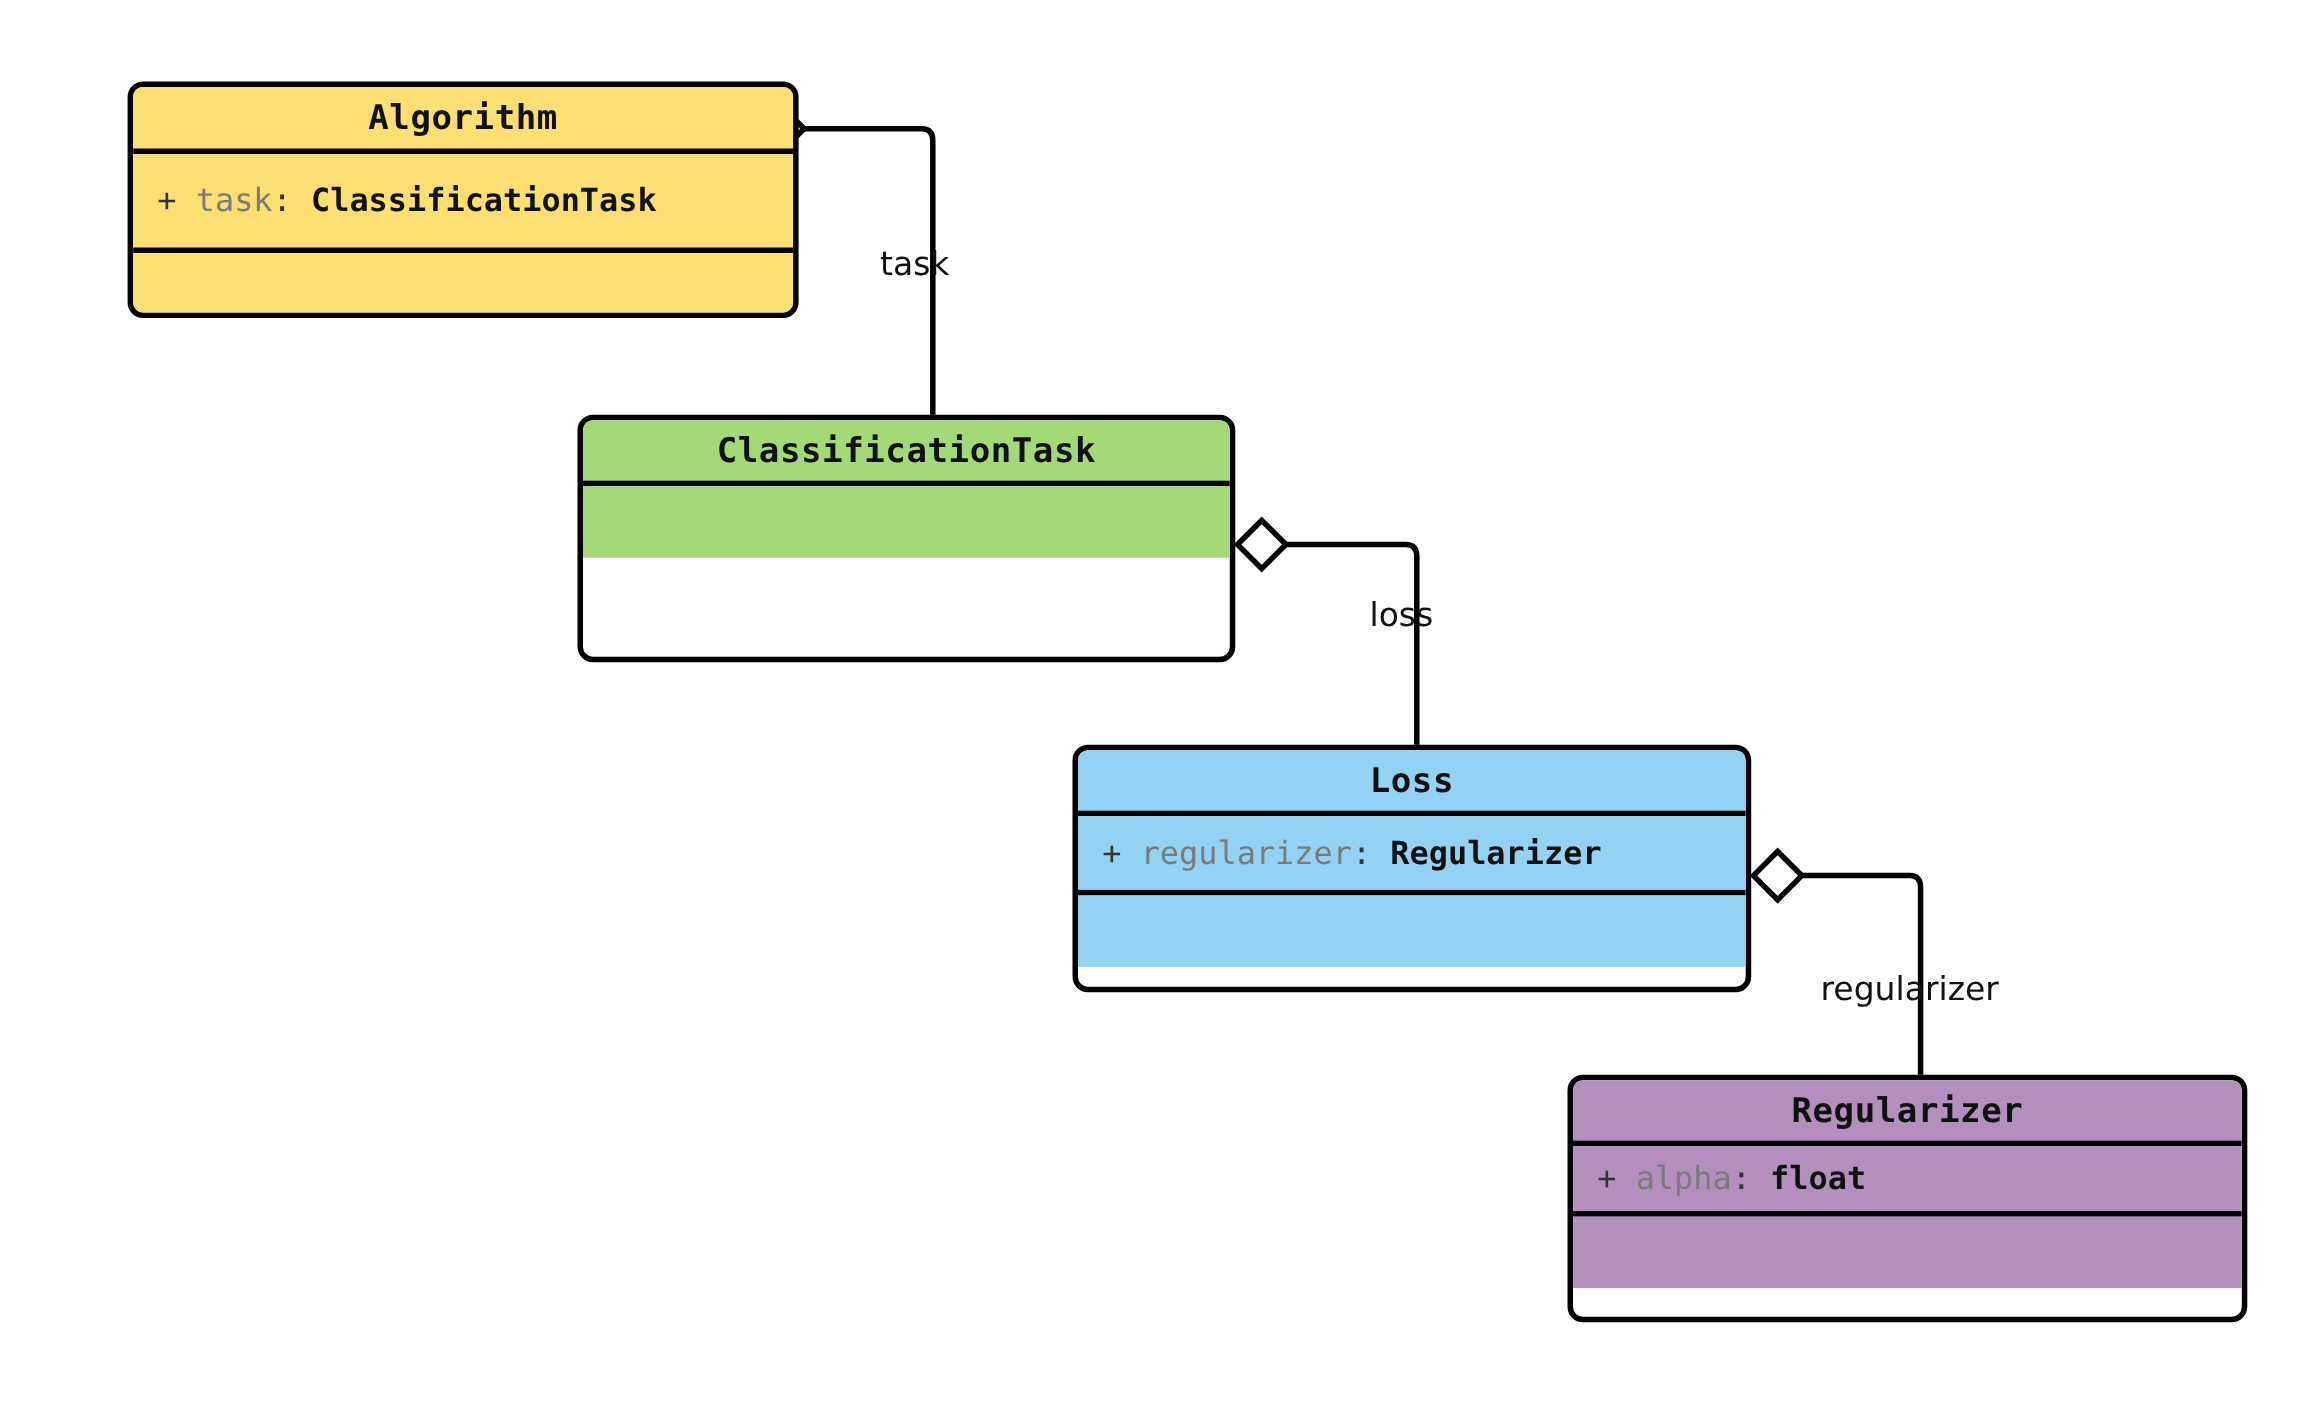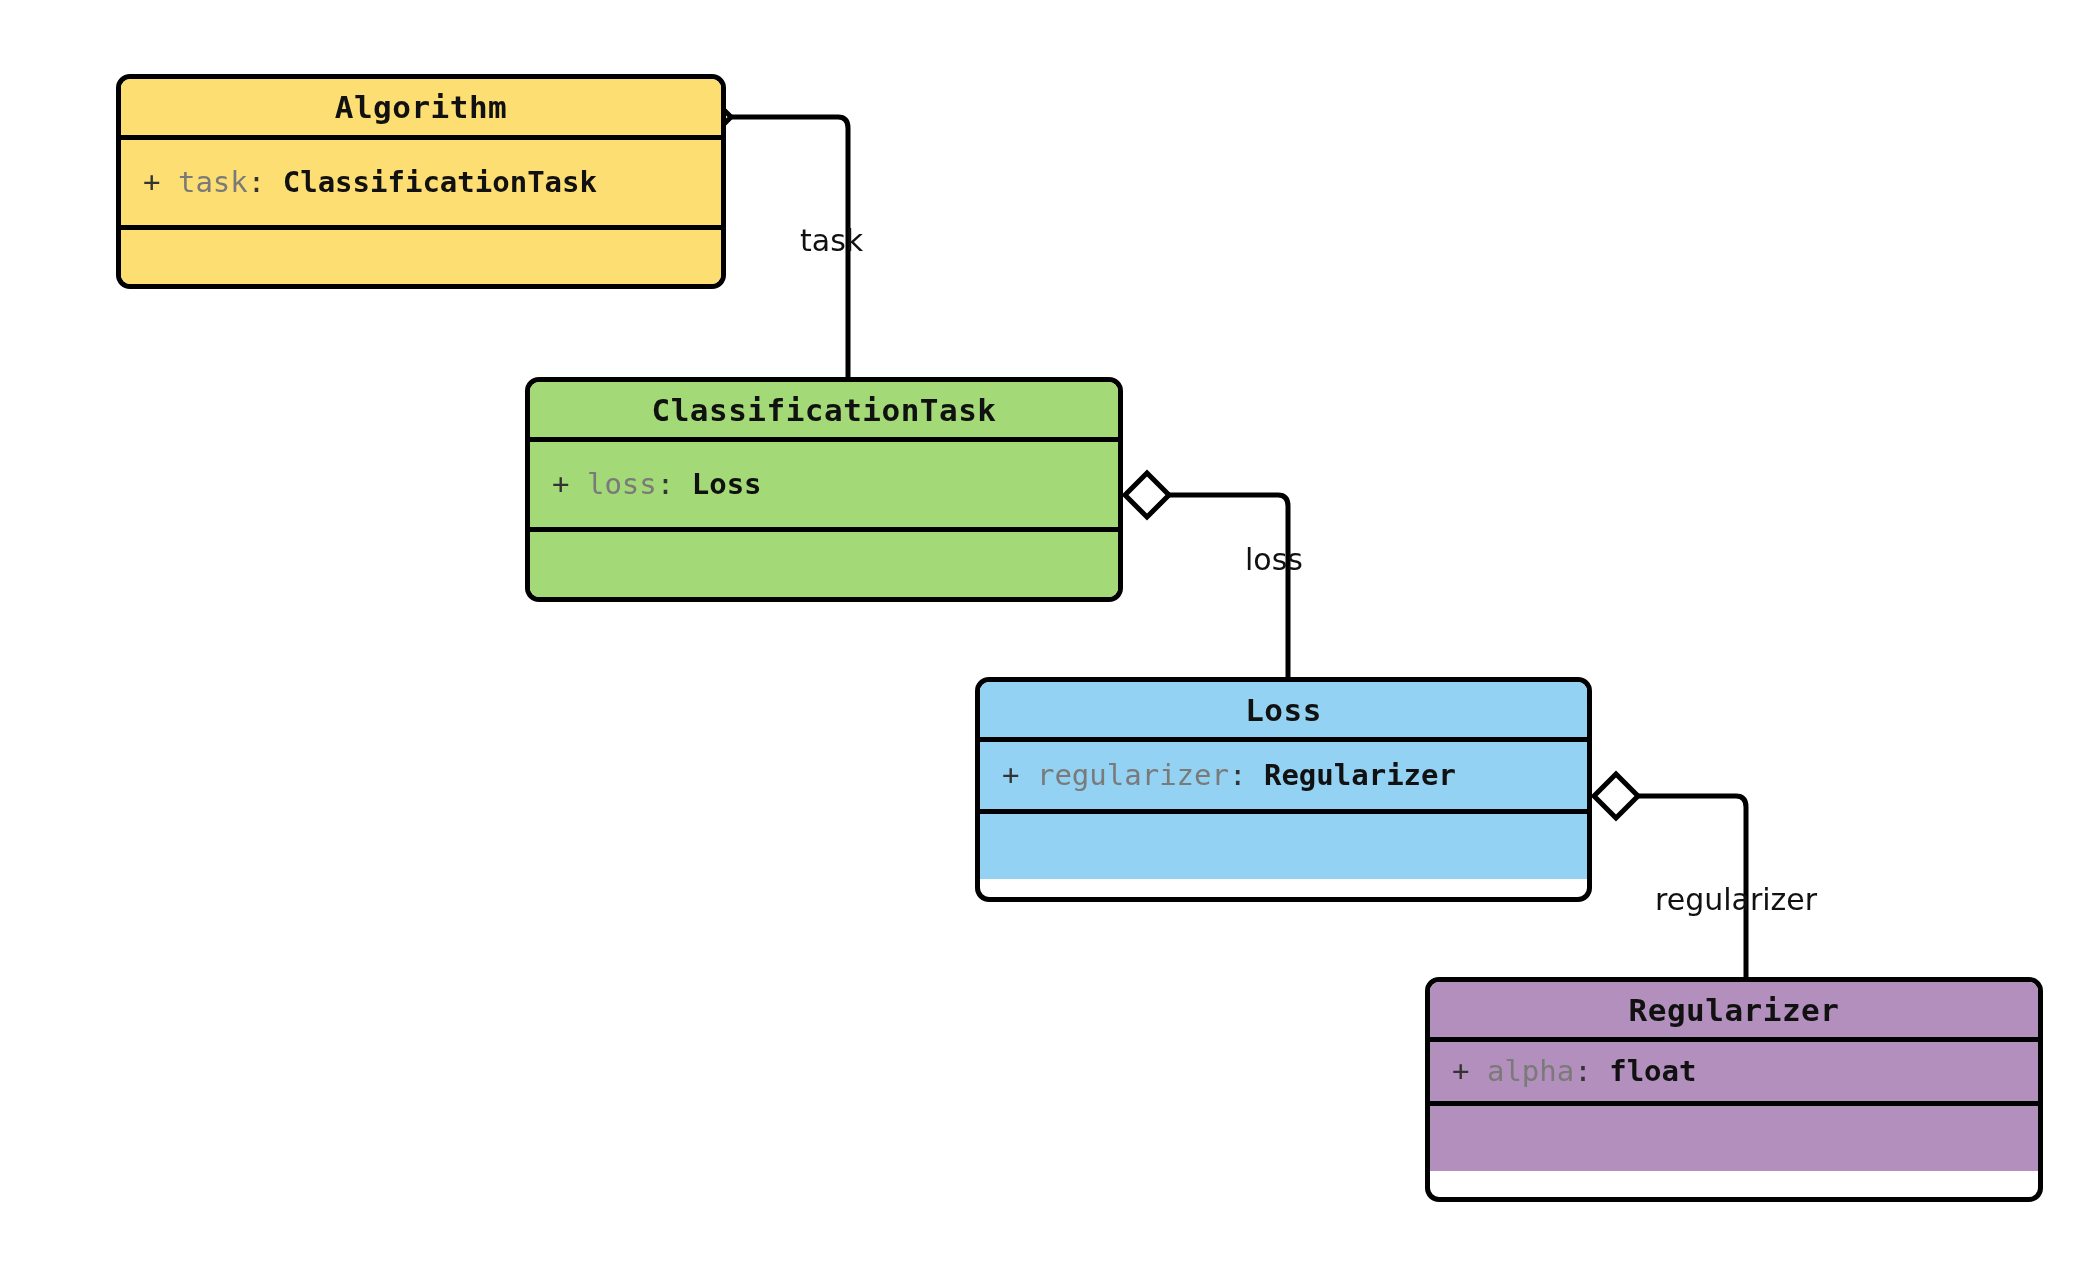--- a/index.html
+++ b/index.html
@@ -130,25 +130,20 @@
         <span class="attr-vis">+</span><span>&nbsp;</span><span class="attr-name">task</span><span class="attr-colon">:</span><span>&nbsp;</span><span class="attr-type">ClassificationTask</span>
       </div>
     </div>
     <div class="band band-methods" style="height:68px;"></div>
   </div>
 
   <div class="uml-class fill-task" style="left:525px; top:377px; width:598px; height:225px;">
     <div class="band band-title" style="height:60px;">
       <span class="class-name">ClassificationTask</span>
     </div>
-    <div class="band band-attrs" style="height:90px;">
-      <div class="attr-row">
-        <span class="attr-vis">+</span><span>&nbsp;</span><span class="attr-name">loss</span><span class="attr-colon">:</span><span>&nbsp;</span><span class="attr-type">Loss</span>
-      </div>
-    </div>
     <div class="band band-methods" style="height:65px;"></div>
   </div>
 
   <div class="uml-class fill-loss" style="left:975px; top:677px; width:617px; height:225px;">
     <div class="band band-title" style="height:60px;">
       <span class="class-name">Loss</span>
     </div>
     <div class="band band-attrs" style="height:72px;">
       <div class="attr-row">
         <span class="attr-vis">+</span><span>&nbsp;</span><span class="attr-name">regularizer</span><span class="attr-colon">:</span><span>&nbsp;</span><span class="attr-type">Regularizer</span>

